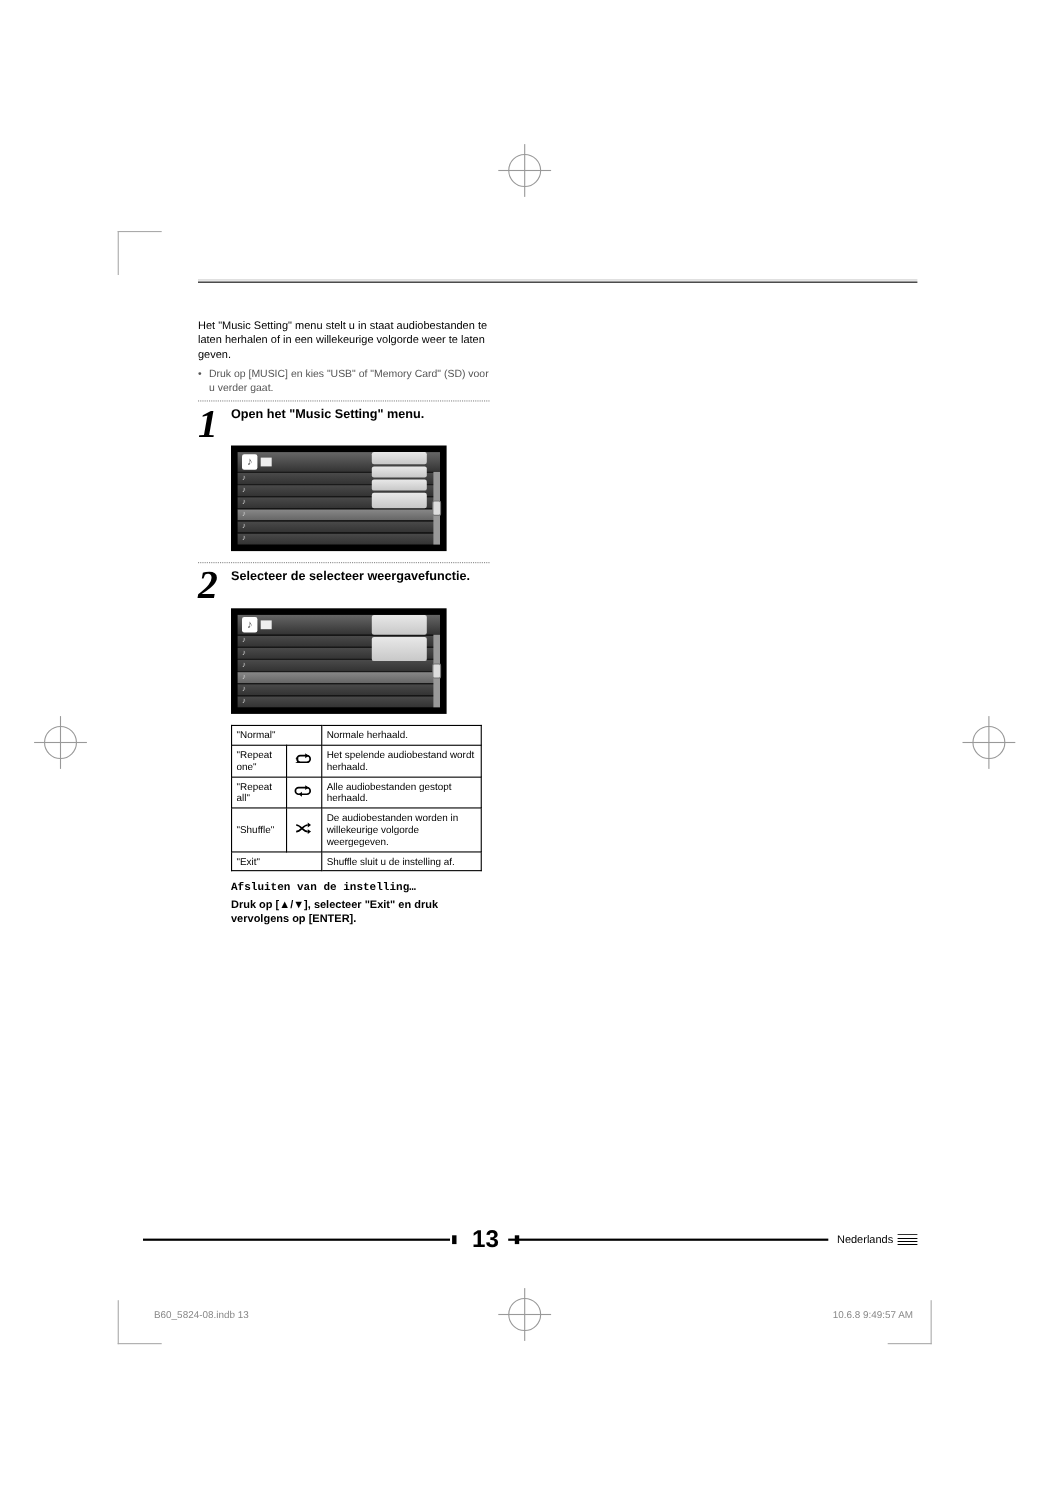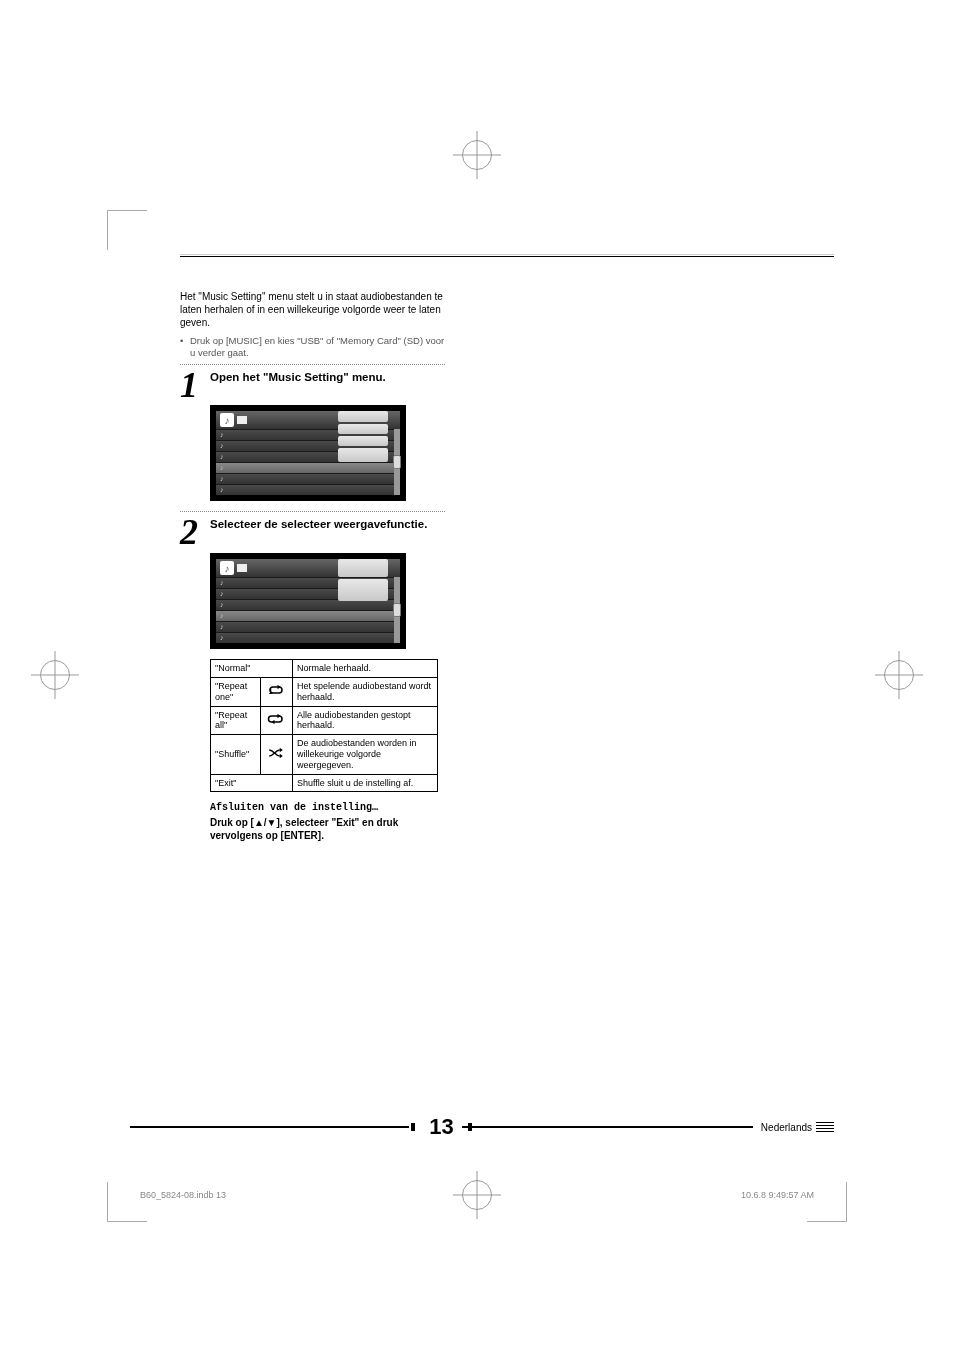--- a/index.html
+++ b/index.html
@@ -264,21 +264,21 @@
     display: inline-block;
     background: repeating-linear-gradient(#000 0 1px, transparent 1px 3px);
     vertical-align: middle;
     margin-left: 4px;
   }
 
   .footer {
     position: absolute;
     bottom: 150px;
     left: 140px;
-    right: 140px;
+    right: 124px;
     display: flex;
     justify-content: space-between;
     font-size: 9px;
     color: #888;
   }
 
   
   .icon-svg { width: 18px; height: 14px; display: inline-block; }
 
   .ss2 .ss-rightbox-a { top: 6px; height: 18px; }

